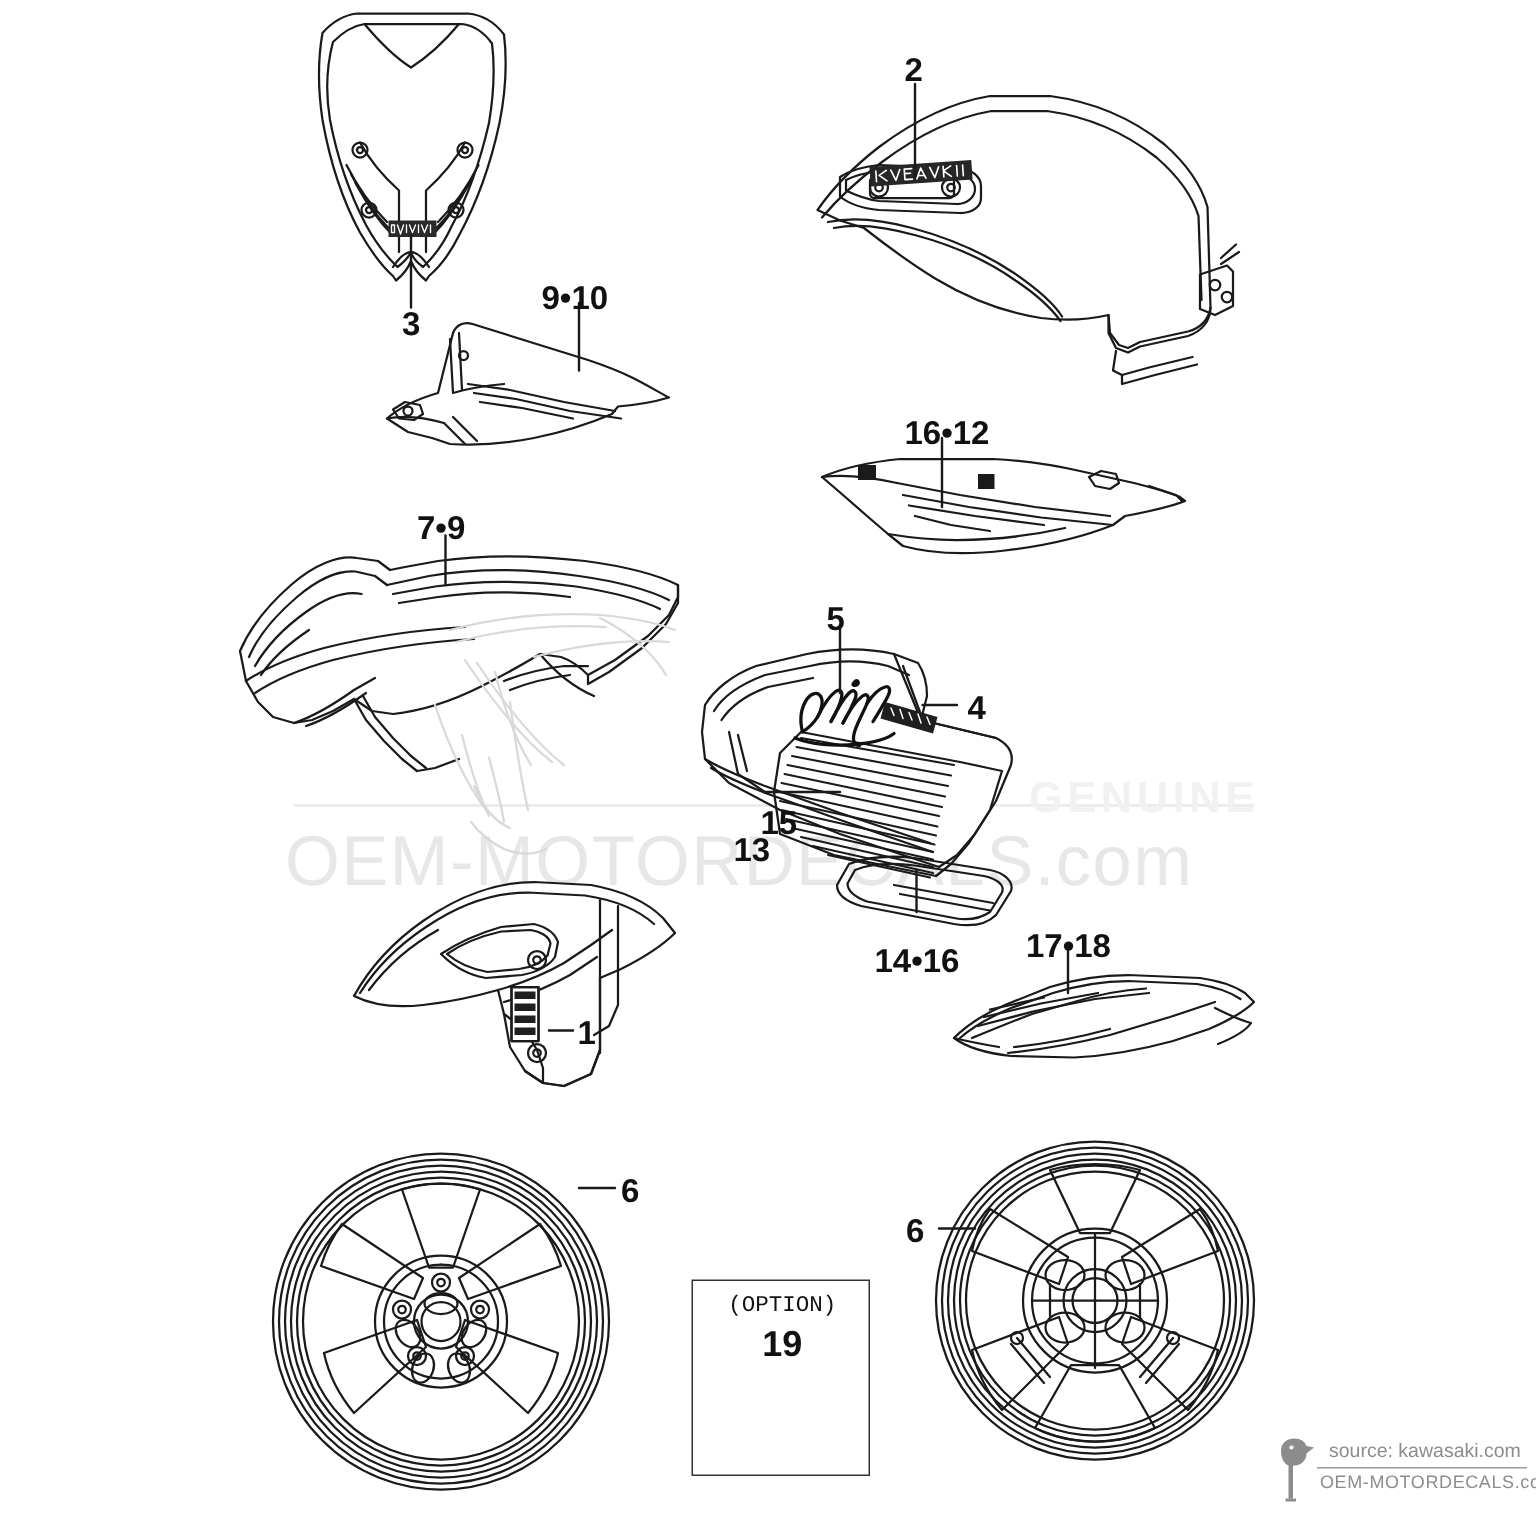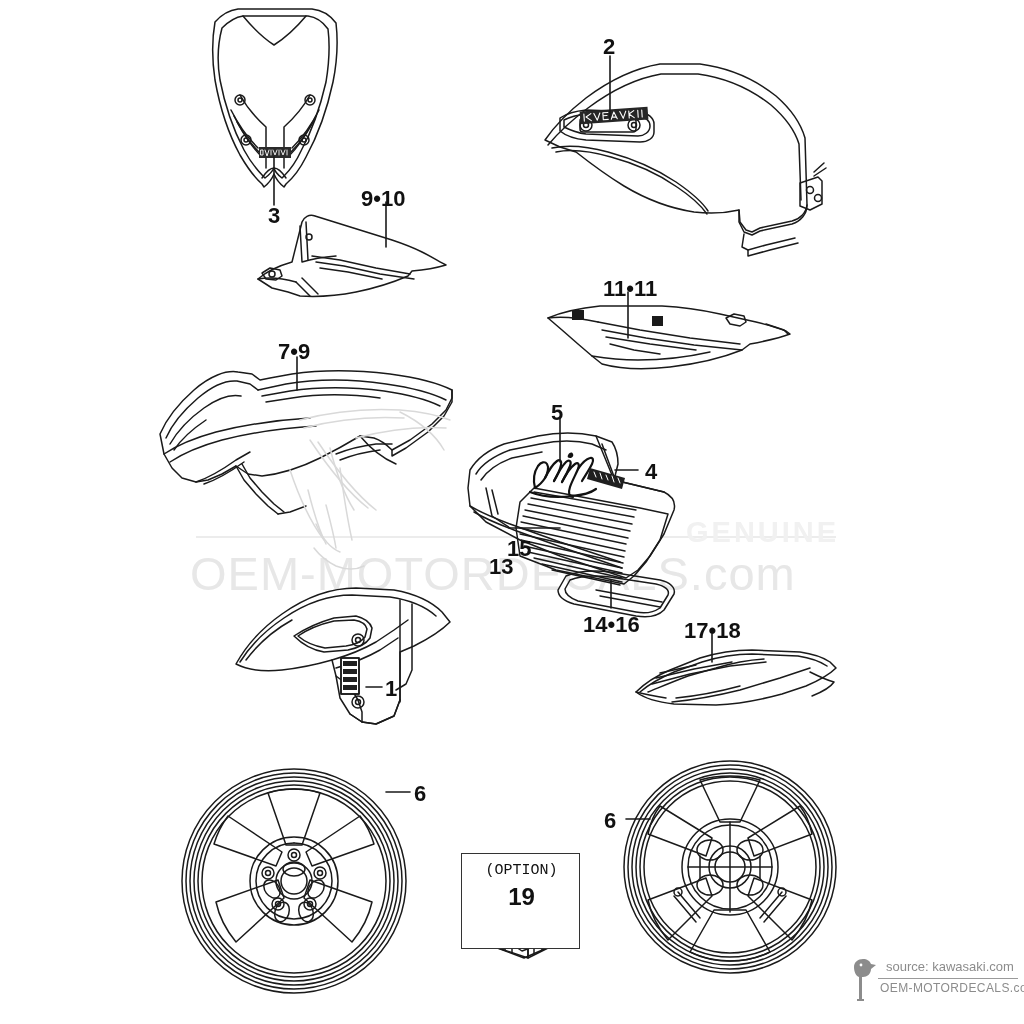--- a/index.html
+++ b/index.html
@@ -70,21 +70,21 @@
     color: #111111;
     white-space: nowrap;
     letter-spacing: 0px;
   }
   
   #option-box {
     position: absolute;
     left: 461px;
     top: 853px;
     width: 119px;
-    height: 96px;
+    height: 131px;
     border: 1.4px solid #333;
     background: #ffffff;
     box-sizing: border-box;
   }
   #option-title {
     position: absolute;
     left: 0;
     top: 8px;
     width: 119px;
     text-align: center;
@@ -558,27 +558,27 @@
         <path d="M386 792 L410 792"></path>
         <path d="M626 819 L650 819"></path>
         <path d="M521 892 L521 928"></path>
       </g>
     </g>
   </svg>
 
   <div class="lbl" style="left:268px; top:203px;">3</div>
   <div class="lbl" style="left:603px; top:34px;">2</div>
   <div class="lbl" style="left:361px; top:186px;">9•10</div>
-  <div class="lbl" style="left:603px; top:276px;">11•11</div>
+  <div class="lbl" style="left:603px; top:276px;">16•12</div>
   <div class="lbl" style="left:278px; top:339px;">7•9</div>
   <div class="lbl" style="left:551px; top:400px;">5</div>
   <div class="lbl" style="left:645px; top:459px;">4</div>
   <div class="lbl" style="left:489px; top:510px;margin-top:44px;">13</div>
   <div class="lbl" style="left:507px; top:536px;">15</div>
-  <div class="lbl" style="left:583px; top:612px;">14•16</div>
+  <div class="lbl" style="left:583px; top:628px;">14•16</div>
   <div class="lbl" style="left:684px; top:618px;text-align:right;">17•18</div>
   <div class="lbl" style="left:385px; top:676px;">1</div>
   <div class="lbl" style="left:414px; top:781px;">6</div>
   <div class="lbl" style="left:604px; top:808px;">6</div>
 
   <div id="option-box">
     <div id="option-title">(OPTION)</div>
     <div id="option-number">19</div>
   </div>
 

